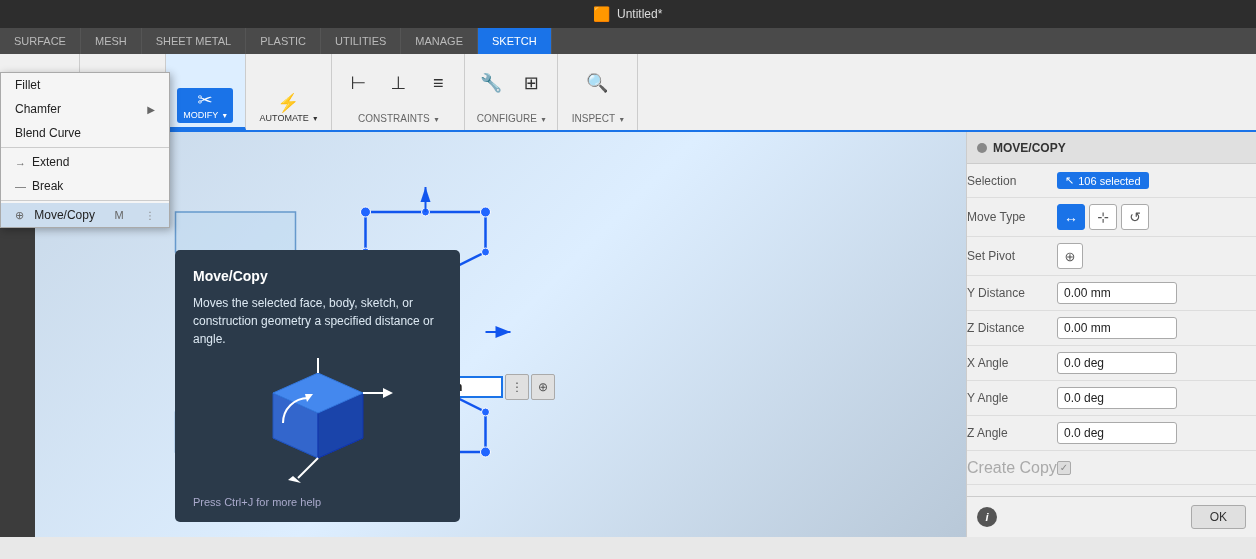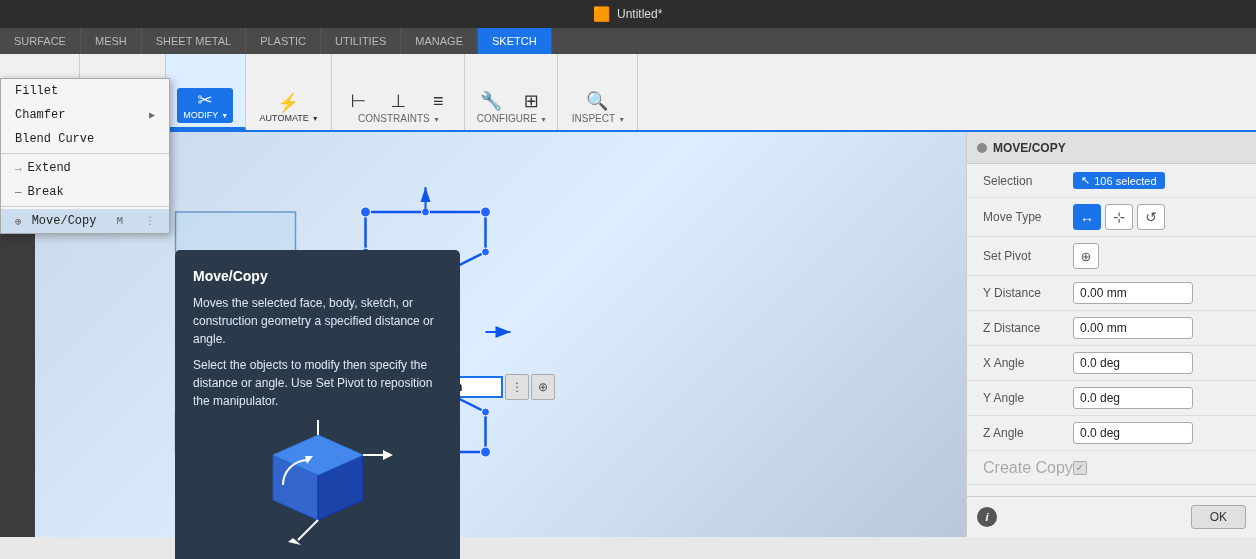--- a/index.html
+++ b/index.html
@@ -51,21 +51,21 @@
       flex-direction: column;
       align-items: center;
       justify-content: flex-end;
       border-right: 1px solid #ccc;
       padding: 4px 8px;
       min-width: 80px;
     }
     .ribbon-group-label {
       font-size: 10px;
       color: #666;
-      margin-top: 0;
+      margin-top: 18px;
       padding-bottom: 2px;
     }
     .ribbon-btn-row {
       display: flex;
       align-items: center;
       gap: 2px;
     }
     .ribbon-btn {
       display: flex;
       flex-direction: column;
@@ -124,28 +124,27 @@
     .viewport {
       flex: 1;
       background: linear-gradient(135deg, #c8d8e8 0%, #ddeeff 50%, #b8c8d8 100%);
       position: relative;
       overflow: hidden;
     }
 
     
     .dropdown-menu {
       position: absolute;
-      top: 78px;
+      top: 72px;
       left: 0;
       width: 170px;
       background: #f5f5f5;
       border: 1px solid #aaa;
       box-shadow: 2px 2px 8px rgba(0,0,0,0.3);
       z-index: 100;
-      font-family: Liberation Mono, monospace;
     }
     .dropdown-item {
       padding: 5px 14px;
       font-size: 12px;
       color: #222;
       cursor: pointer;
       display: flex;
       align-items: center;
       justify-content: space-between;
     }
@@ -207,21 +206,21 @@
     .right-panel-header .header-dot {
       width: 10px; height: 10px;
       background: #888;
       border-radius: 50%;
       display: inline-block;
     }
     .right-panel-row {
       display: flex;
       align-items: center;
       border-bottom: 1px solid #ddd;
-      padding: 6px 16px;
+      padding: 6px 0;
       min-height: 34px;
     }
     .right-panel-label {
       width: 90px;
       color: #555;
       font-size: 12px;
       flex-shrink: 0;
     }
     .right-panel-value {
       flex: 1;
@@ -485,21 +484,20 @@
           <span>Move/Copy</span>
         </span>
         <span class="shortcut">M</span>
         <span style="color:#888;font-size:10px;margin-left:2px;">⋮</span>
       </div>
     </div>
 
     <div class="tooltip-box">
       <div class="tooltip-title">Move/Copy</div>
       <div class="tooltip-text">Moves the selected face, body, sketch, or construction geometry a specified distance or angle.</div>
-      <div class="tooltip-text">Select the objects to modify then specify the distance or angle. Use Set Pivot to reposition the manipulator.</div>
 
       <div class="cube-container">
         <svg width="150" height="130" viewBox="0 0 150 130">
 
           <polygon points="30,80 75,100 120,80 75,60" fill="#2255aa" stroke="#1144cc" stroke-width="1"></polygon>
 
           <polygon points="30,35 30,80 75,100 75,55" fill="#3366cc" stroke="#2255bb" stroke-width="1"></polygon>
 
           <polygon points="75,55 75,100 120,80 120,35" fill="#1a44aa" stroke="#1133aa" stroke-width="1"></polygon>
 

